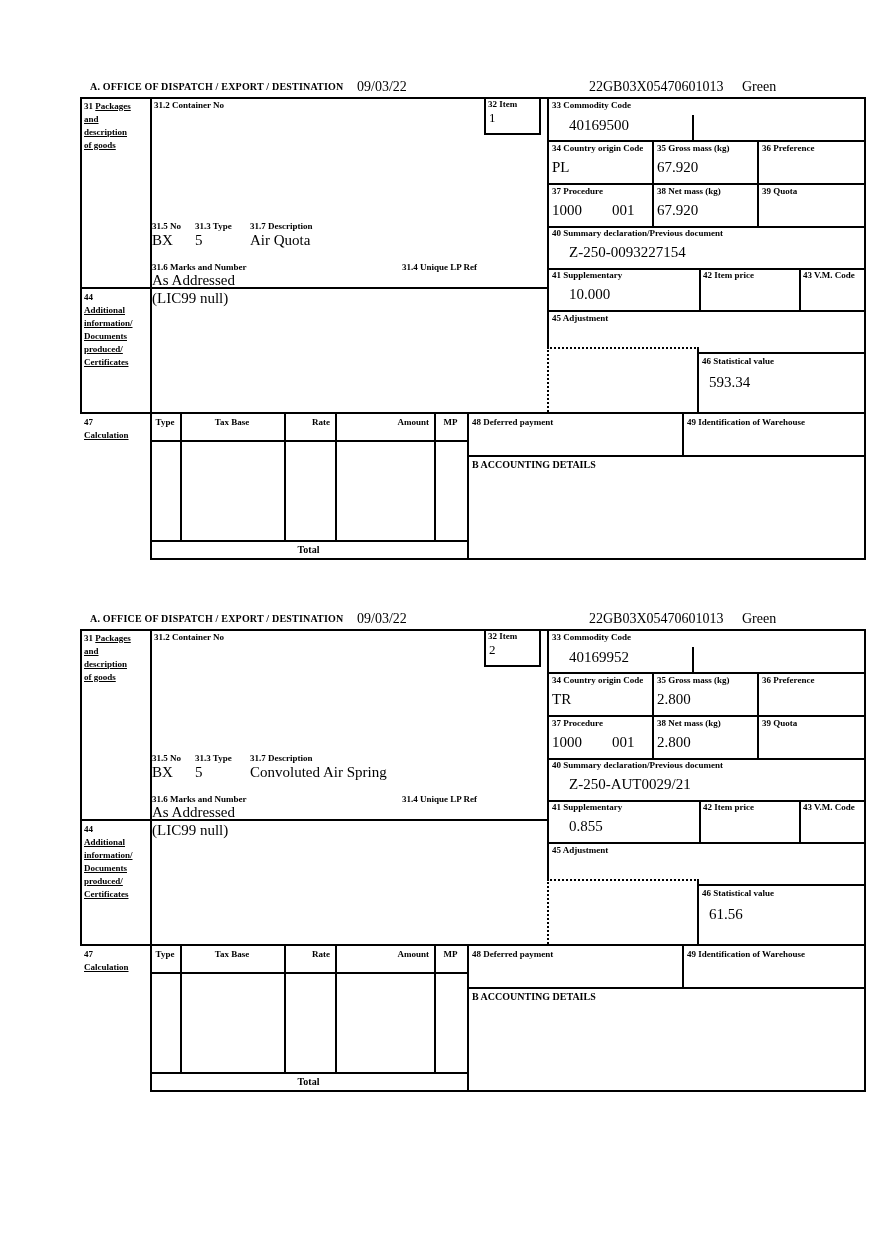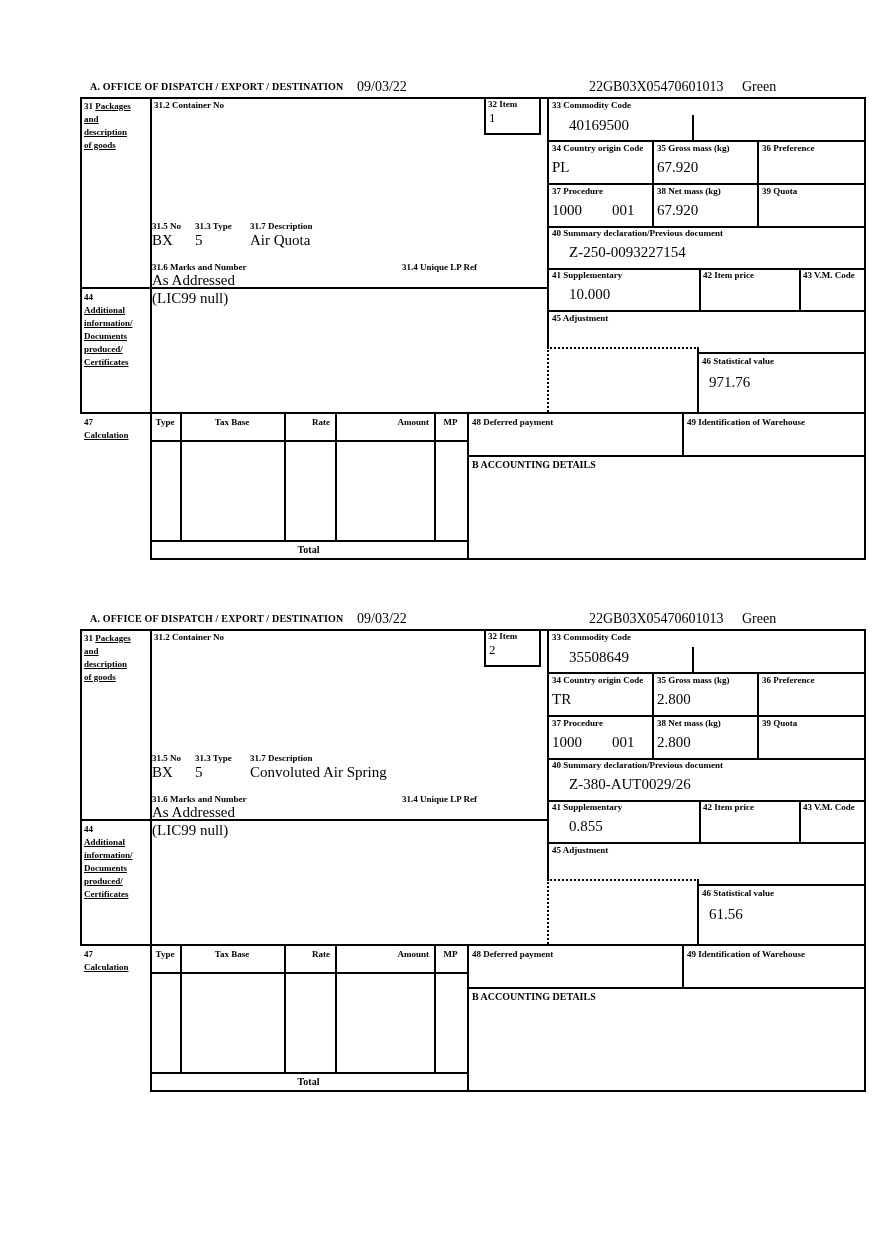--- a/index.html
+++ b/index.html
@@ -124,21 +124,21 @@
   <div class="val" style="left:567px;top:166px">Z-250-0093227154</div>
 
   <div class="lab" style="left:550px;top:192px">41 Supplementary</div>
   <div class="val" style="left:567px;top:208px">10.000</div>
   <div class="lab" style="left:701px;top:192px">42 Item price</div>
   <div class="lab" style="left:801px;top:192px">43 V.M. Code</div>
 
   <div class="lab" style="left:550px;top:235px">45 Adjustment</div>
 
   <div class="lab" style="left:700px;top:278px">46 Statistical value</div>
-  <div class="val" style="left:707px;top:296px">971.76</div>
+  <div class="val" style="left:707px;top:296px">593.34</div>
 
   <div class="lab ctr" style="left:148px;top:339px;width:30px">Type</div>
   <div class="lab ctr" style="left:178px;top:339px;width:104px">Tax Base</div>
   <div class="lab rgt" style="left:282px;top:339px;width:46px">Rate</div>
   <div class="lab rgt" style="left:333px;top:339px;width:94px">Amount</div>
   <div class="lab ctr" style="left:432px;top:339px;width:33px">MP</div>
   <div class="lab ctr" style="left:148px;top:466px;width:317px;font-size:10px">Total</div>
 
   <div class="lab" style="left:470px;top:339px">48 Deferred payment</div>
   <div class="lab" style="left:685px;top:339px">49 Identification of Warehouse</div>
@@ -220,37 +220,37 @@
   <div class="val" style="left:193px;top:154px">5</div>
   <div class="val" style="left:248px;top:154px">Convoluted Air Spring</div>
 
   <div class="lab" style="left:150px;top:184px">31.6 Marks and Number</div>
   <div class="lab" style="left:400px;top:184px">31.4 Unique LP Ref</div>
   <div class="val" style="left:150px;top:194px">As Addressed</div>
 
   <div class="val" style="left:150px;top:212px">(LIC99 null)</div>
 
   <div class="lab" style="left:550px;top:22px">33 Commodity Code</div>
-  <div class="val" style="left:567px;top:39px">35508649</div>
+  <div class="val" style="left:567px;top:39px">40169952</div>
 
   <div class="lab" style="left:550px;top:65px">34 Country origin Code</div>
   <div class="val" style="left:550px;top:81px">TR</div>
   <div class="lab" style="left:655px;top:65px">35 Gross mass (kg)</div>
   <div class="val" style="left:655px;top:81px">2.800</div>
   <div class="lab" style="left:760px;top:65px">36 Preference</div>
 
   <div class="lab" style="left:550px;top:108px">37 Procedure</div>
   <div class="val" style="left:550px;top:124px">1000</div>
   <div class="val" style="left:610px;top:124px">001</div>
   <div class="lab" style="left:655px;top:108px">38 Net mass (kg)</div>
   <div class="val" style="left:655px;top:124px">2.800</div>
   <div class="lab" style="left:760px;top:108px">39 Quota</div>
 
   <div class="lab" style="left:550px;top:150px">40 Summary declaration/Previous document</div>
-  <div class="val" style="left:567px;top:166px">Z-380-AUT0029/26</div>
+  <div class="val" style="left:567px;top:166px">Z-250-AUT0029/21</div>
 
   <div class="lab" style="left:550px;top:192px">41 Supplementary</div>
   <div class="val" style="left:567px;top:208px">0.855</div>
   <div class="lab" style="left:701px;top:192px">42 Item price</div>
   <div class="lab" style="left:801px;top:192px">43 V.M. Code</div>
 
   <div class="lab" style="left:550px;top:235px">45 Adjustment</div>
 
   <div class="lab" style="left:700px;top:278px">46 Statistical value</div>
   <div class="val" style="left:707px;top:296px">61.56</div>

